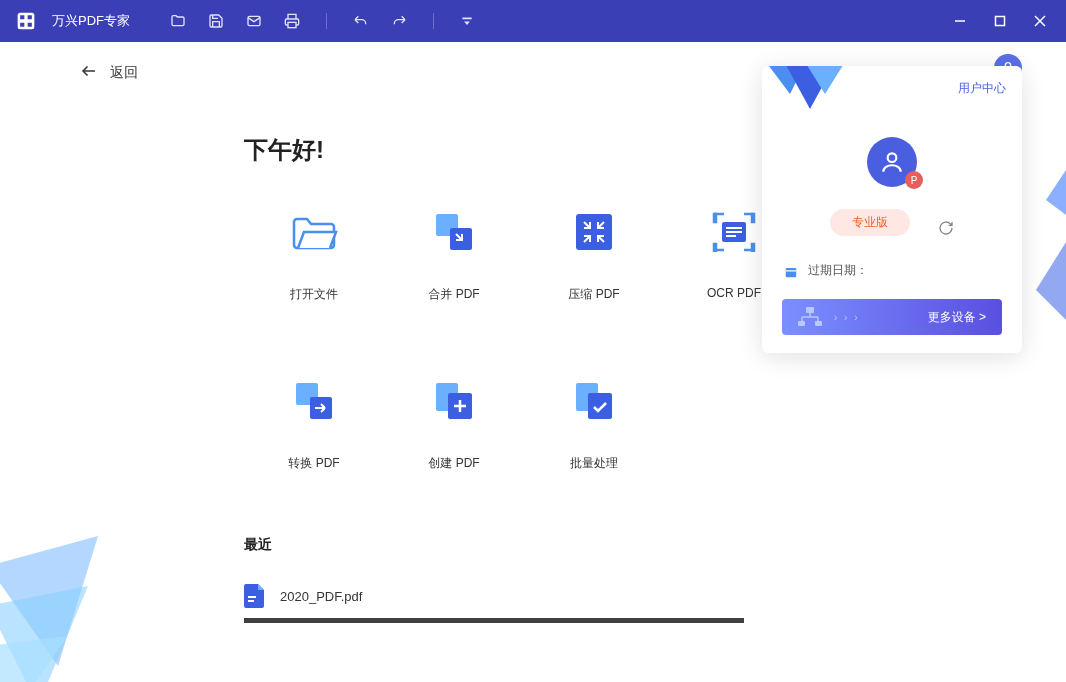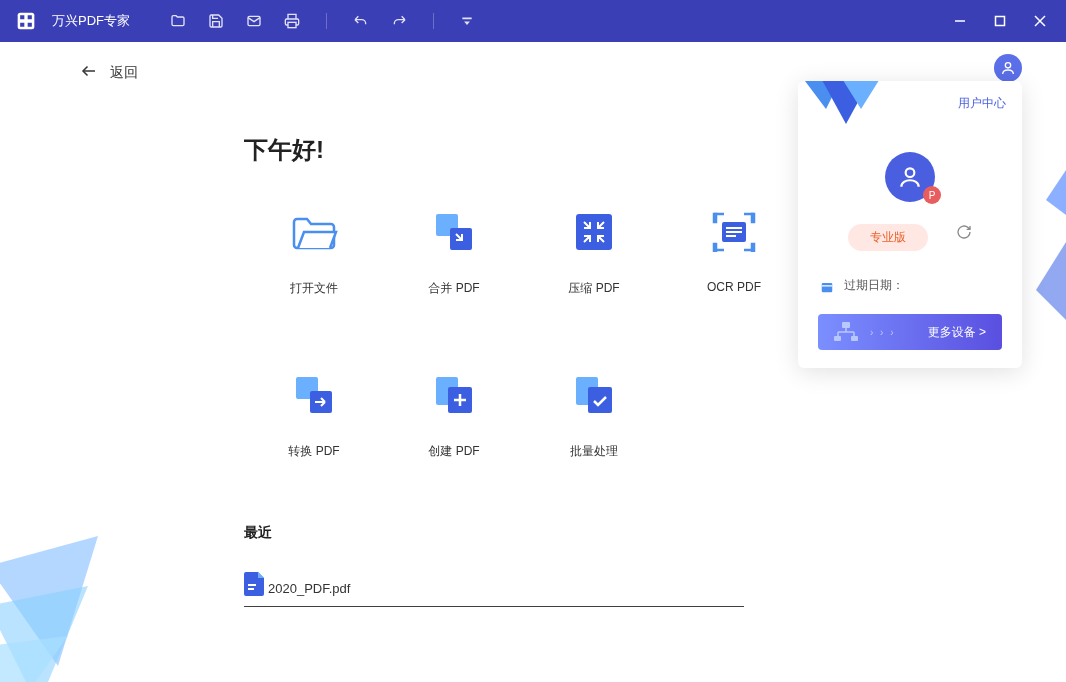--- a/index.html
+++ b/index.html
@@ -16,37 +16,37 @@
 
 .back-row { padding: 20px 0 0 80px; display: flex; align-items: center; gap: 12px; }
 .back-arrow { color: #333; cursor: pointer; }
 .back-label { color: #333; font-size: 14px; }
 
 .user-button { position: absolute; top: 54px; right: 44px; width: 28px; height: 28px; border-radius: 50%; background: #5B6FE8; display: flex; align-items: center; justify-content: center; cursor: pointer; z-index: 5; }
 
 .greeting { margin: 50px 0 0 244px; font-size: 24px; font-weight: 600; color: #222; }
 
 .action-grid { margin: 42px 0 0 244px; display: grid; grid-template-columns: repeat(4, 140px); grid-row-gap: 74px; }
-.action-item { display: flex; flex-direction: column; align-items: center; gap: 24px; cursor: pointer; }
+.action-item { display: flex; flex-direction: column; align-items: center; gap: 30px; cursor: pointer; }
 .action-icon { width: 48px; height: 48px; display: flex; align-items: center; justify-content: center; }
 .action-label { font-size: 12px; color: #333; }
 
 .recent-section { margin: 64px 0 0 244px; }
 .recent-title { font-size: 14px; font-weight: 600; color: #222; margin-bottom: 20px; }
-.recent-item { display: flex; align-items: flex-end; gap: 4px; padding: 10px 0; border-bottom: 1px solid #404040; width: 500px; cursor: pointer; }
+.recent-item { display: flex; align-items: center; gap: 16px; padding: 10px 0; border-bottom: 5px solid #404040; width: 500px; cursor: pointer; }
 .recent-filename { font-size: 13px; color: #333; }
 
-.user-panel { position: absolute; top: 81px; right: 44px; width: 224px; background: #fff; border-radius: 6px; box-shadow: 0 4px 24px rgba(0,0,0,0.12); padding: 0 0 18px 0; z-index: 20; overflow: hidden; }
+.user-panel { position: absolute; top: 66px; right: 44px; width: 260px; background: #fff; border-radius: 6px; box-shadow: 0 4px 24px rgba(0,0,0,0.12); padding: 0 0 18px 0; z-index: 20; overflow: hidden; }
 .panel-decor { position: absolute; top: -12px; left: -2px; }
 .panel-head { text-align: right; padding: 12px 16px 4px; position: relative; }
 .panel-head a { color: #4A5FE0; font-size: 12px; text-decoration: none; cursor: pointer; }
 .panel-avatar-wrap { display: flex; justify-content: center; margin-top: 36px; position: relative; }
 .panel-avatar { width: 50px; height: 50px; border-radius: 50%; background: #4A5FE0; display: flex; align-items: center; justify-content: center; position: relative; }
 .panel-avatar-badge { position: absolute; bottom: -2px; right: -6px; width: 18px; height: 18px; border-radius: 50%; background: #E85D5D; color: #fff; font-size: 10px; display: flex; align-items: center; justify-content: center; }
-.panel-status-row { display: flex; align-items: flex-start; justify-content: center; gap: 28px; margin: 22px 0 26px; }
+.panel-status-row { display: flex; align-items: flex-end; justify-content: center; gap: 28px; margin: 22px 0 26px; }
 .badge-pill { background: #FFE8E3; color: #E8622B; font-size: 12px; padding: 5px 22px; border-radius: 14px; }
 .refresh-btn { color: #888; cursor: pointer; display: flex; }
 .panel-info { padding: 0 22px; }
 .panel-info-row { display: flex; align-items: flex-end; gap: 10px; font-size: 12px; color: #555; margin-bottom: 14px; }
 .panel-more-btn { margin: 20px 20px 0; height: 36px; background: linear-gradient(90deg, #7B8FFF, #5A4FE0); border-radius: 4px; display: flex; align-items: center; cursor: pointer; padding: 0 16px; }
 .panel-more-btn .more-icon { display: flex; }
 .panel-more-btn .dots { color: rgba(255,255,255,0.55); margin: 0 auto 0 12px; font-size: 10px; letter-spacing: 2px; }
 .panel-more-btn .more-text { color: #fff; font-size: 12px; }
 .panel-logout { margin: 22px 22px 0; font-size: 12px; color: #555; cursor: pointer; }
 

